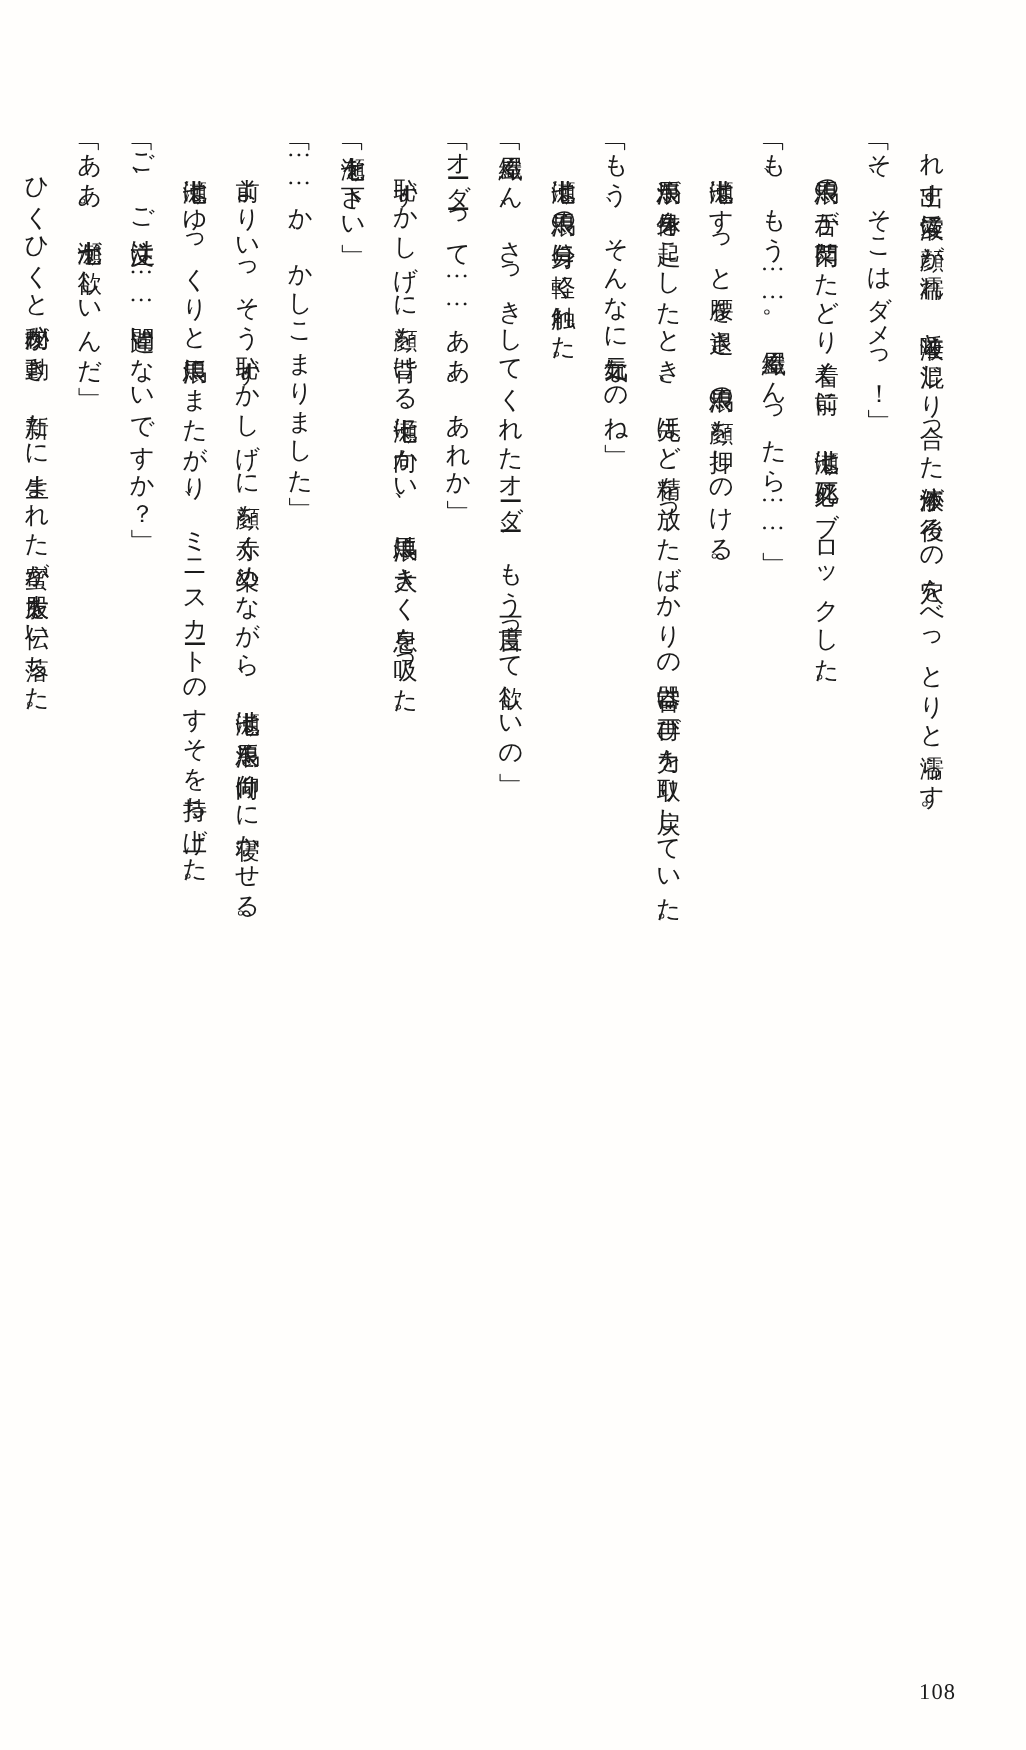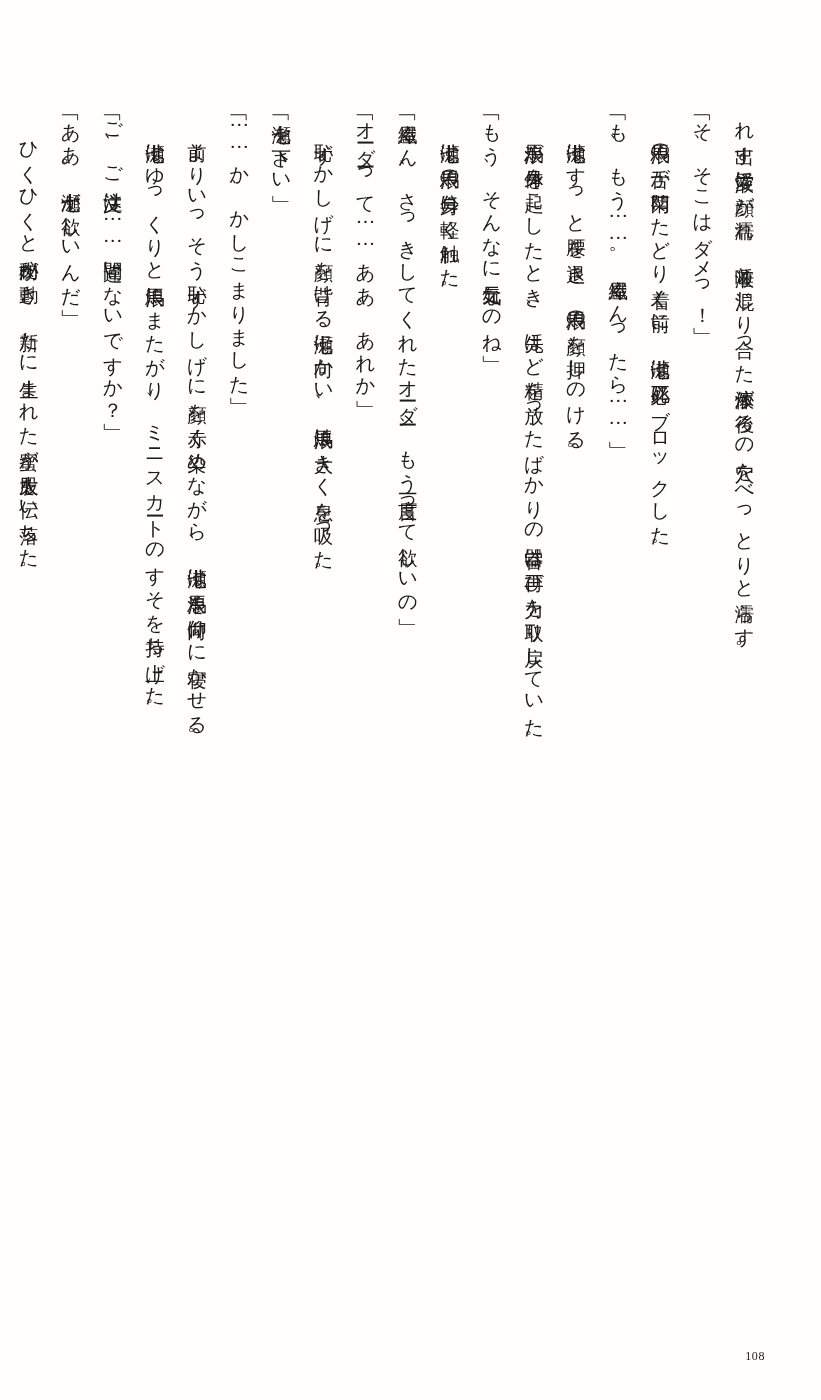--- a/index.html
+++ b/index.html
@@ -36,21 +36,21 @@
     display: block;
     white-space: pre;
   }
   .line.indent {
     padding-top: 20px;
   }
   .page-number {
     position: absolute;
     bottom: 36px;
     right: 56px;
-    font-size: 12px;
+    font-size: 18px;
     letter-spacing: 0.05em;
     font-family: "Liberation Serif", "DejaVu Serif", serif;
     color: #1b1b1b;
   }
 </style>
 </head>
 <body>
 
 <div class="page">
 

